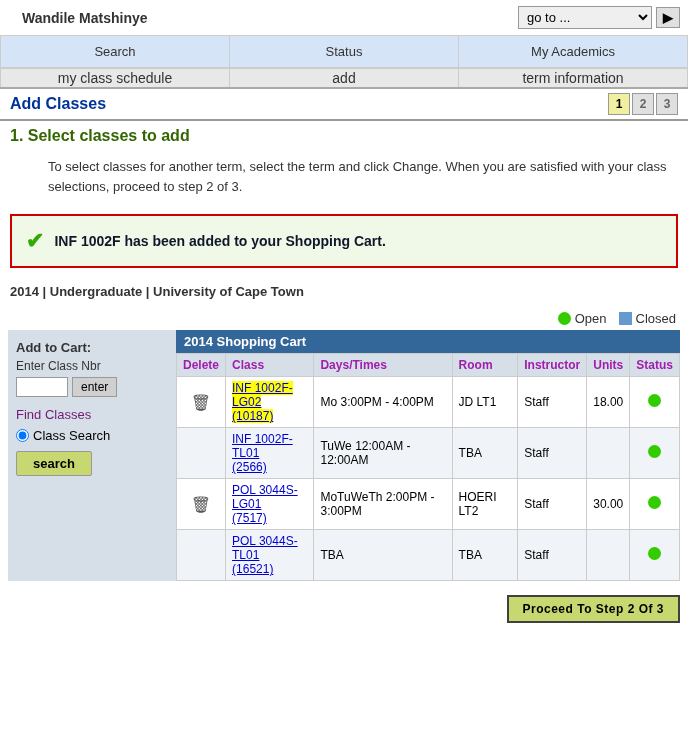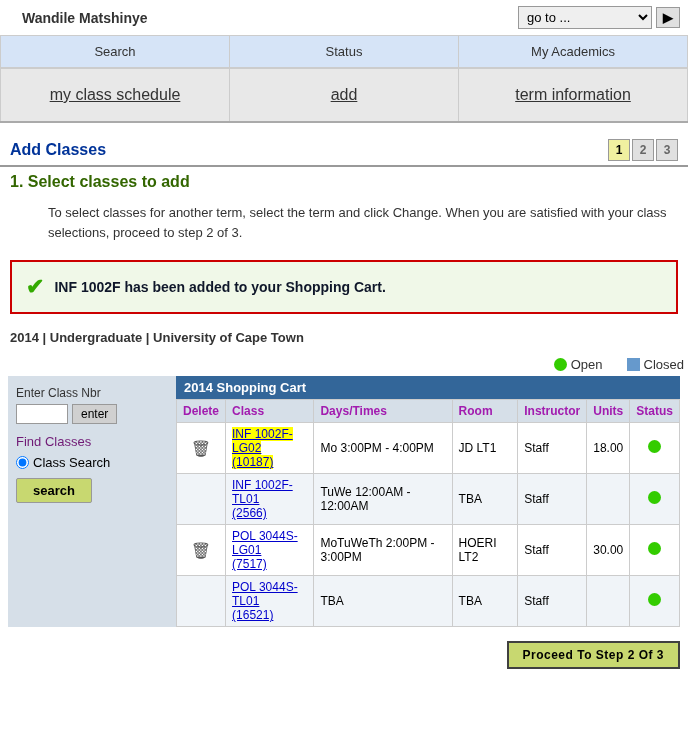--- a/index.html
+++ b/index.html
@@ -11,21 +11,21 @@
     .goto-container { display: flex; align-items: center; gap: 4px; }
     .goto-select { font-size: 13px; padding: 2px 4px; width: 134px; border: 1px solid #999; }
     .goto-btn { background: #e0e0e0; border: 1px solid #999; padding: 2px 6px; cursor: pointer; font-size: 13px; font-weight: bold; }
 
     
     .nav-tabs { display: flex; border-bottom: 1px solid #ccc; }
     .nav-tab { flex: 1; text-align: center; padding: 8px 4px; cursor: pointer; font-size: 13px; border: 1px solid #ccc; border-bottom: none; background: #d6e4f7; color: #333; text-decoration: none; }
     .nav-tab:not(:last-child) { border-right: none; }
 
     .sub-tabs { display: flex; border-bottom: 2px solid #aaa; }
-    .sub-tab { flex: 1; text-align: center; padding: 17px 4px; cursor: pointer; font-size: 16px; border: 1px solid #ccc; border-bottom: none; background: #e8e8e8; color: #333; text-decoration: underline; }
+    .sub-tab { flex: 1; text-align: center; padding: 1px 4px; cursor: pointer; font-size: 14px; border: 1px solid #ccc; border-bottom: none; background: #e8e8e8; color: #333; }
     .sub-tab:not(:last-child) { border-right: none; }
     .page-title { font-size: 16px; color: #003399; font-weight: bold; }
 
     
     .steps-row { display: flex; justify-content: flex-end; padding: 4px 10px; }
     .step-box { width: 22px; height: 22px; border: 1px solid #999; display: flex; align-items: center; justify-content: center; font-size: 12px; font-weight: bold; margin-left: 2px; }
     .step-box.active { background: #f0f0a0; color: #000; }
     .step-box.inactive { background: #e0e0e0; color: #666; }
 
     
@@ -37,21 +37,21 @@
 
     
     .success-box { margin: 8px 10px 12px 10px; border: 2px solid #cc0000; background: #f0f8e8; padding: 12px 14px; display: flex; align-items: center; gap: 10px; }
     .checkmark { color: #33aa00; font-size: 22px; font-weight: bold; }
     .success-text { font-size: 14px; font-weight: bold; color: #0f172a; }
 
     
     .term-info { padding: 4px 22px 8px 10px; font-size: 13px; color: #333; font-weight: bold; }
 
     
-    .legend-row { display: flex; justify-content: flex-end; align-items: center; gap: 24px; padding: 4px 4px 4px 10px; }
+    .legend-row { display: flex; justify-content: flex-end; align-items: center; gap: 12px; padding: 4px 12px 4px 10px; }
     .legend-item { display: flex; align-items: center; gap: 4px; font-size: 13px; color: #333; }
     .dot-green { width: 13px; height: 13px; border-radius: 50%; background: #33cc00; display: inline-block; }
     .dot-blue { width: 13px; height: 13px; background: #6699cc; display: inline-block; }
 
     
     .main-content { display: flex; gap: 0; padding: 0 8px 8px 8px; }
 
     
     .left-panel { width: 168px; min-width: 168px; background: #d6dfe8; padding: 10px 8px; }
     .left-label { font-size: 13px; font-weight: bold; color: #333; margin-bottom: 4px; }
@@ -97,21 +97,21 @@
   <div class="nav-tab">Search</div>
   <div class="nav-tab">Status</div>
   <div class="nav-tab">My Academics</div>
 </div>
 <div class="sub-tabs">
   <div class="sub-tab">my class schedule</div>
   <div class="sub-tab">add</div>
   <div class="sub-tab">term information</div>
 </div>
 
-<div style="display:flex; align-items:center; justify-content:space-between; border-bottom:2px solid #999; padding: 4px 10px; margin-top: 12px;">
+<div style="display:flex; align-items:center; justify-content:space-between; border-bottom:2px solid #999; padding: 4px 10px;">
   <span class="page-title">Add Classes</span>
   <div class="steps-row" style="padding:0;">
     <div class="step-box active">1</div>
     <div class="step-box inactive">2</div>
     <div class="step-box inactive">3</div>
   </div>
 </div>
 
 <div class="section-header">
   <span class="section-title">1.  Select classes to add</span>
@@ -133,20 +133,21 @@
   </div>
   <div class="legend-item">
     <span class="dot-blue"></span>
     <span>Closed</span>
   </div>
 </div>
 
 <div class="main-content">
 
   <div class="left-panel">
+    <div class="left-label">Add to Cart:</div>
     <div class="left-sublabel">Enter Class Nbr</div>
     <div class="class-nbr-row">
       <input class="class-nbr-input" type="text" value="" style="">
       <button class="enter-btn">enter</button>
     </div>
     <div class="find-classes-label">Find Classes</div>
     <div class="radio-row">
       <input type="radio" name="find_class" checked="" style="">
       <span>Class Search</span>
     </div>

